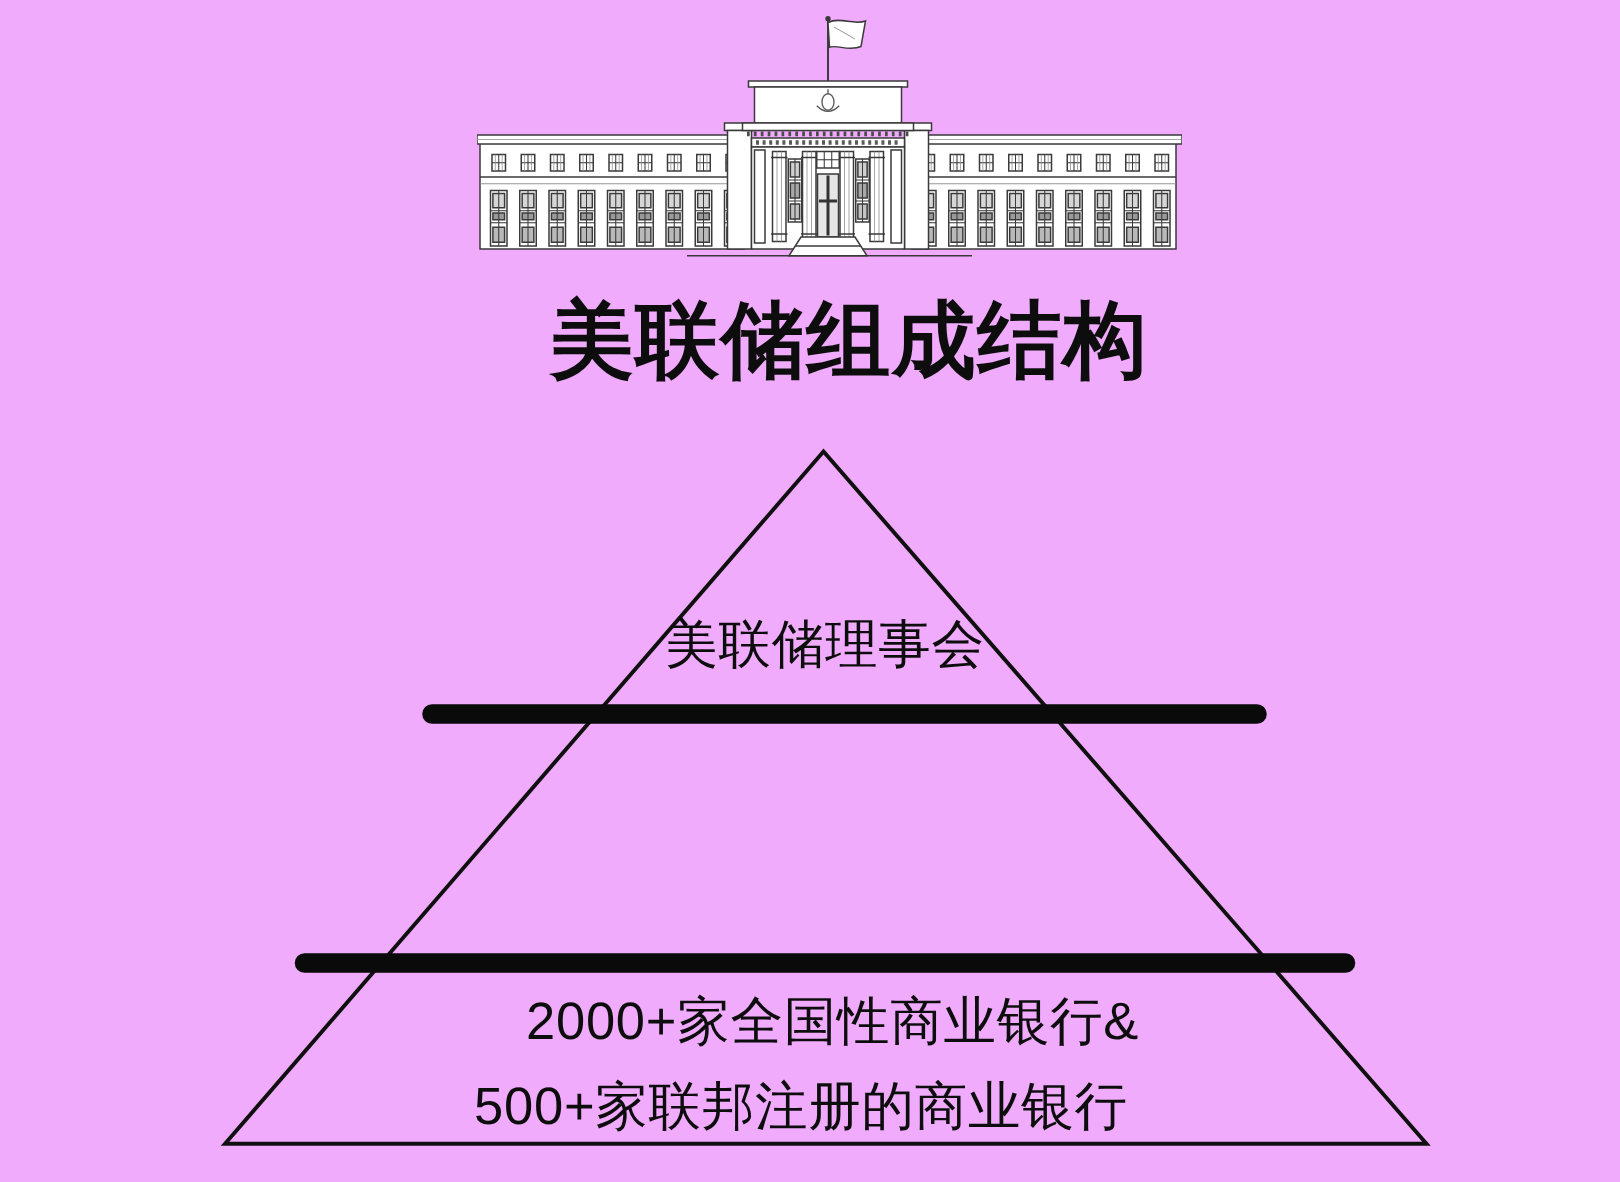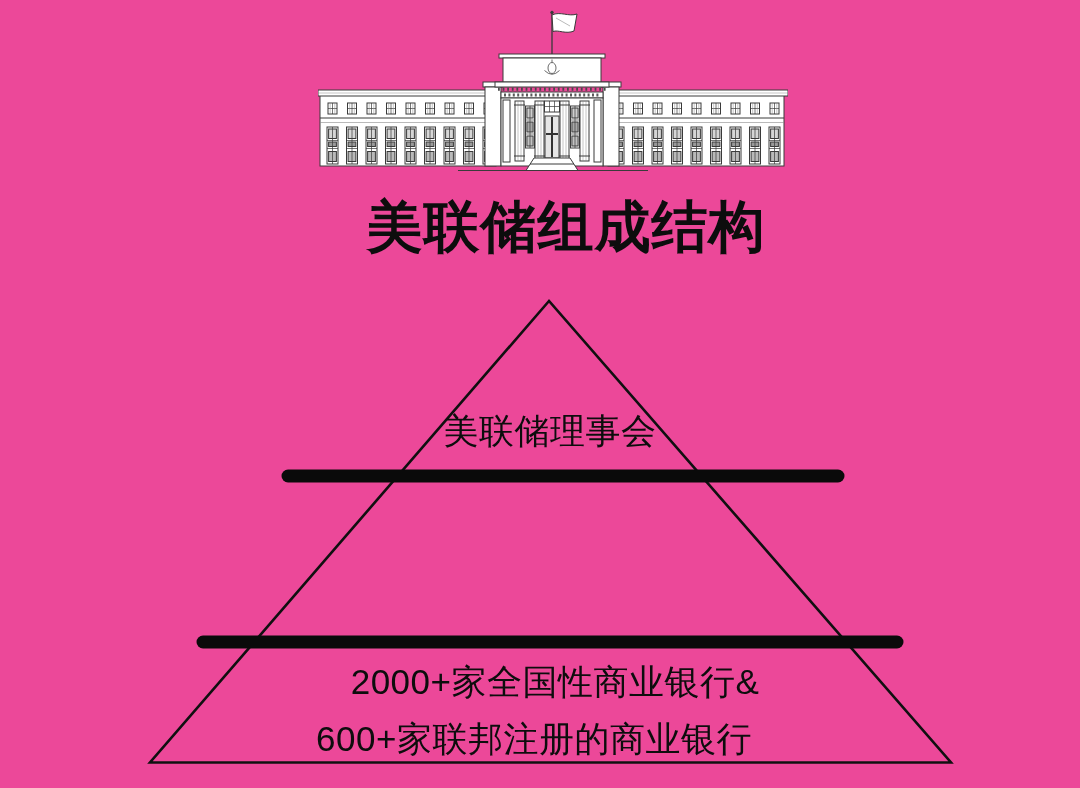--- a/index.html
+++ b/index.html
@@ -1,19 +1,19 @@
 <!DOCTYPE html>
 <html><head>
 <meta charset="utf-8">
 <style>
   html,body{margin:0;padding:0;background:#ffffff;}
   .stage{
     position:relative;
     width:1080px;height:788px;
-    background:#ec4899;
+    background:#f0abfc;
     overflow:hidden;
     font-family:"Liberation Sans", sans-serif;
     color:#111111;
   }
   .building{
     position:absolute;
     left:318px;top:8px;
     width:470px;height:172px;
   }
   .pyramid-svg{
@@ -222,15 +222,15 @@
   <div class="label title">美联储组成结构</div>
 
   <svg class="pyramid-svg" viewBox="0 0 1080 788">
     <path d="M549,301 L150,762.5 L951,762.5 Z" fill="none" stroke="#101010" stroke-width="2.6"></path>
     <line x1="288" y1="476" x2="838" y2="476" stroke="#0a0a0a" stroke-width="13" stroke-linecap="round"></line>
     <line x1="203" y1="642" x2="897" y2="642" stroke="#0a0a0a" stroke-width="13" stroke-linecap="round"></line>
   </svg>
 
   <div class="label tier-label tier1">美联储理事会</div>
   <div class="label tier-label tier3a">2000+家全国性商业银行&amp;</div>
-  <div class="label tier-label tier3b">600+家联邦注册的商业银行</div>
+  <div class="label tier-label tier3b">500+家联邦注册的商业银行</div>
 
 </div>
 
 </body></html>

